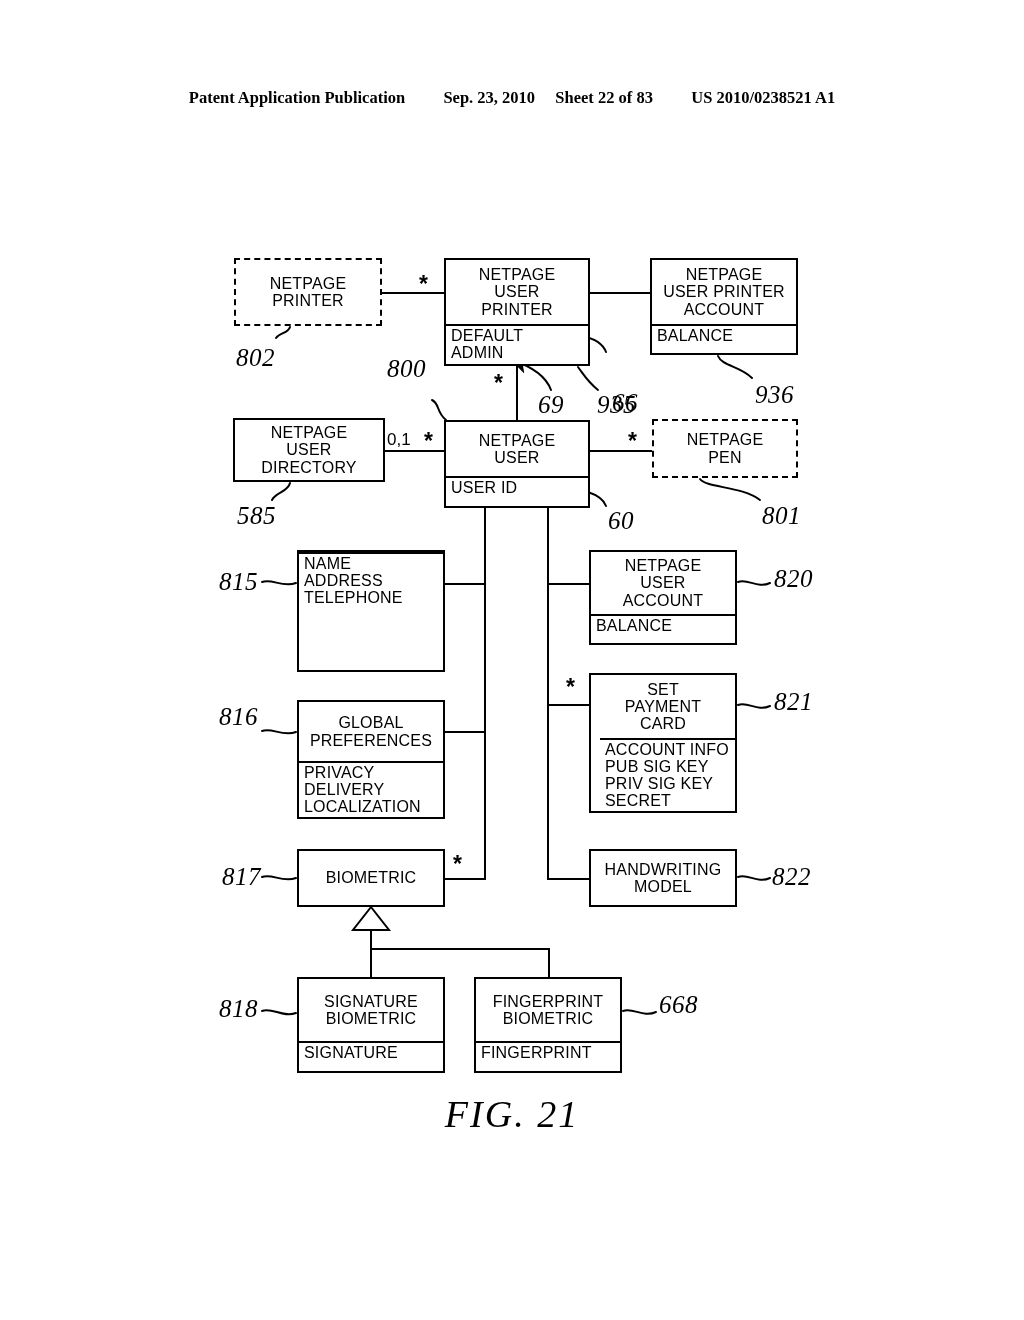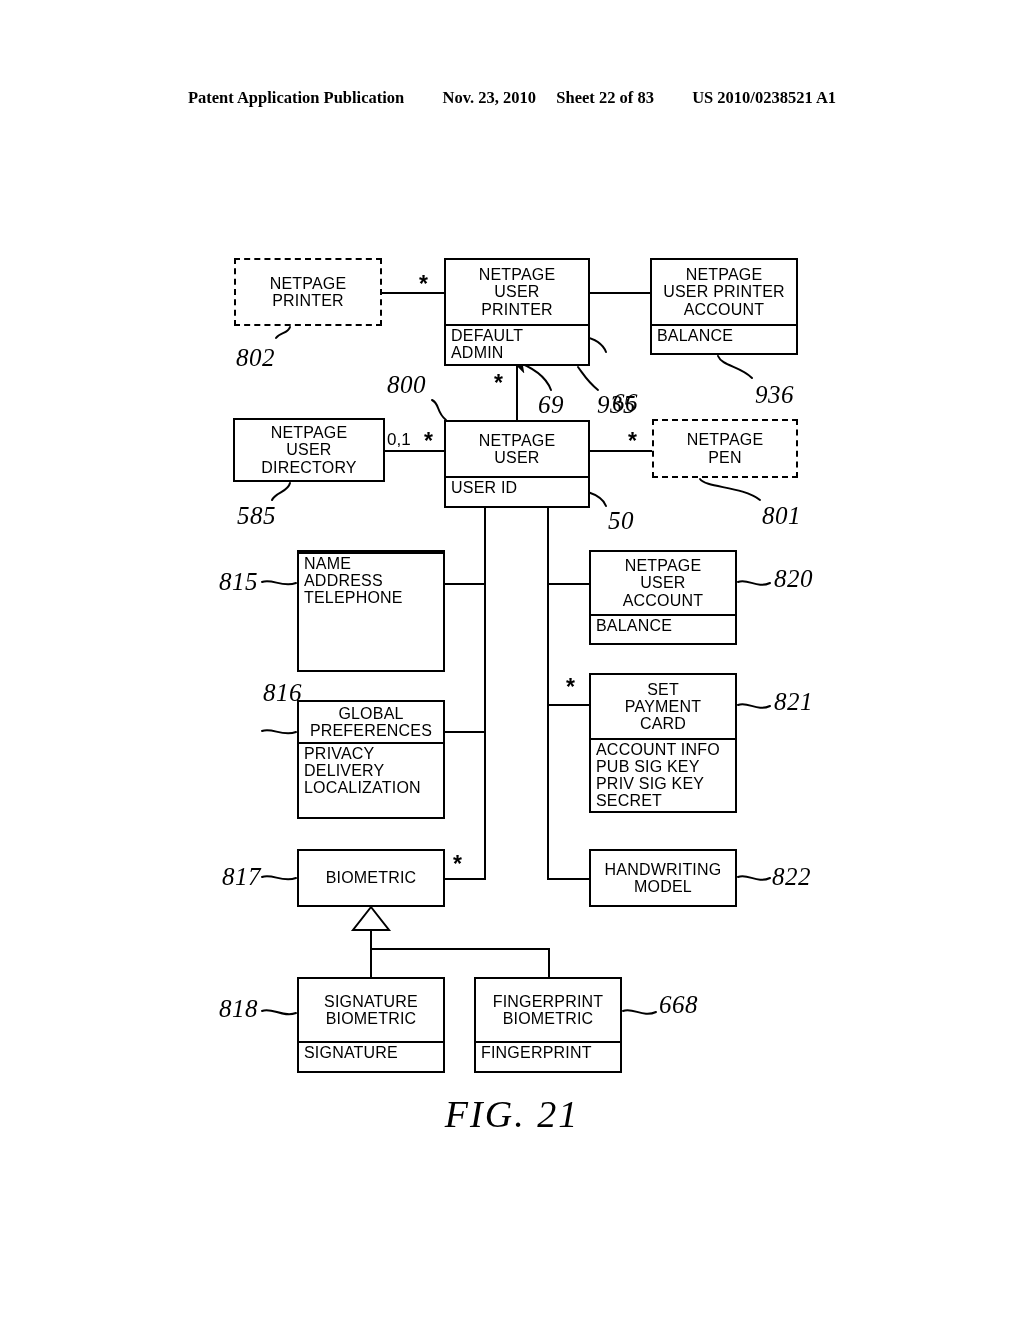--- a/index.html
+++ b/index.html
@@ -106,21 +106,21 @@
 
   
   #overlay{position:absolute;left:0;top:0;width:1024px;height:1320px;z-index:4;pointer-events:none;}
 </style>
 </head>
 <body>
 
 <div id="pub-header">
   <span>Patent Application Publication</span>
   <span class="hdr-gap-1"></span>
-  <span>Nov. 23, 2010</span>
+  <span>Sep. 23, 2010</span>
   <span style="width:12px;display:inline-block"></span>
   <span>Sheet 22 of 83</span>
   <span class="hdr-gap-2"></span>
   <span>US 2010/0238521 A1</span>
 </div>
 
 <div id="diagram">
 
   <div class="ln h" style="left:380px;top:292px;width:66px;"></div>
 
@@ -193,32 +193,32 @@
   </div>
 
   <div class="box" style="left:589px;top:550px;width:148px;height:95px;">
     <div class="name" style="height:62px;">NETPAGE
 USER
 ACCOUNT</div>
     <div class="attrs" style="height:33px;">BALANCE</div>
   </div>
 
   <div class="box" style="left:297px;top:700px;width:148px;height:119px;">
-    <div class="name" style="height:40px;border-radius:24px;">GLOBAL
+    <div class="name" style="height:59px;border-radius:24px;">GLOBAL
 PREFERENCES</div>
     <div class="attrs" style="height:62px;">PRIVACY
 DELIVERY
 LOCALIZATION</div>
   </div>
 
   <div class="box" style="left:589px;top:673px;width:148px;height:140px;">
     <div class="name" style="height:63px;">SET
 PAYMENT
 CARD</div>
-    <div class="attrs" style="height:77px;">ACCOUNT INFO
+    <div class="attrs" style="height:77px;margin-left:9px;">ACCOUNT INFO
 PUB SIG KEY
 PRIV SIG KEY
 SECRET</div>
   </div>
 
   <div class="box noattr" style="left:297px;top:849px;width:148px;height:58px;">
     <div class="name" style="height:100%;">BIOMETRIC</div>
   </div>
 
   <div class="box noattr" style="left:589px;top:849px;width:148px;height:58px;">
@@ -247,41 +247,41 @@
   <div class="mult star" style="left:424px;top:430px;">*</div>
 
   <div class="mult star" style="left:628px;top:430px;">*</div>
 
   <div class="mult star" style="left:566px;top:676px;">*</div>
 
   <div class="mult star" style="left:453px;top:853px;">*</div>
 
   <div class="ref" style="left:236px;top:345px;">802</div>
 
-  <div class="ref" style="left:387px;top:372px;">800</div>
+  <div class="ref" style="left:387px;top:356px;">800</div>
 
   <div class="ref" style="left:612px;top:354px;margin-top:36px;">66</div>
 
   <div class="ref" style="left:538px;top:392px;">69</div>
 
   <div class="ref" style="left:597px;top:392px;">935</div>
 
   <div class="ref" style="left:755px;top:382px;">936</div>
 
   <div class="ref" style="left:237px;top:503px;">585</div>
 
-  <div class="ref" style="left:608px;top:508px;">50</div>
+  <div class="ref" style="left:608px;top:508px;">60</div>
 
   <div class="ref" style="left:762px;top:503px;">801</div>
 
   <div class="ref" style="left:219px;top:569px;">815</div>
 
   <div class="ref" style="left:774px;top:566px;">820</div>
 
-  <div class="ref" style="left:219px;top:680px;margin-left:44px;">816</div>
+  <div class="ref" style="left:219px;top:704px;">816</div>
 
   <div class="ref" style="left:774px;top:689px;">821</div>
 
   <div class="ref" style="left:222px;top:864px;">817</div>
 
   <div class="ref" style="left:772px;top:864px;">822</div>
 
   <div class="ref" style="left:219px;top:996px;">818</div>
 
   <div class="ref" style="left:659px;top:992px;">668</div>

